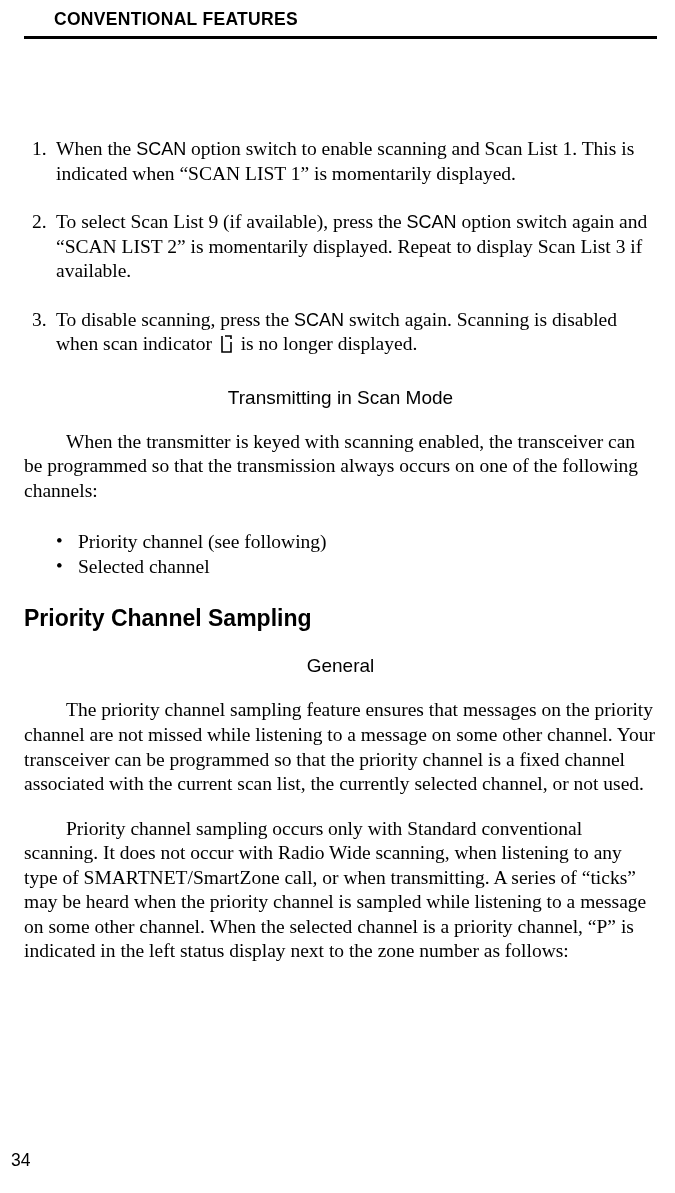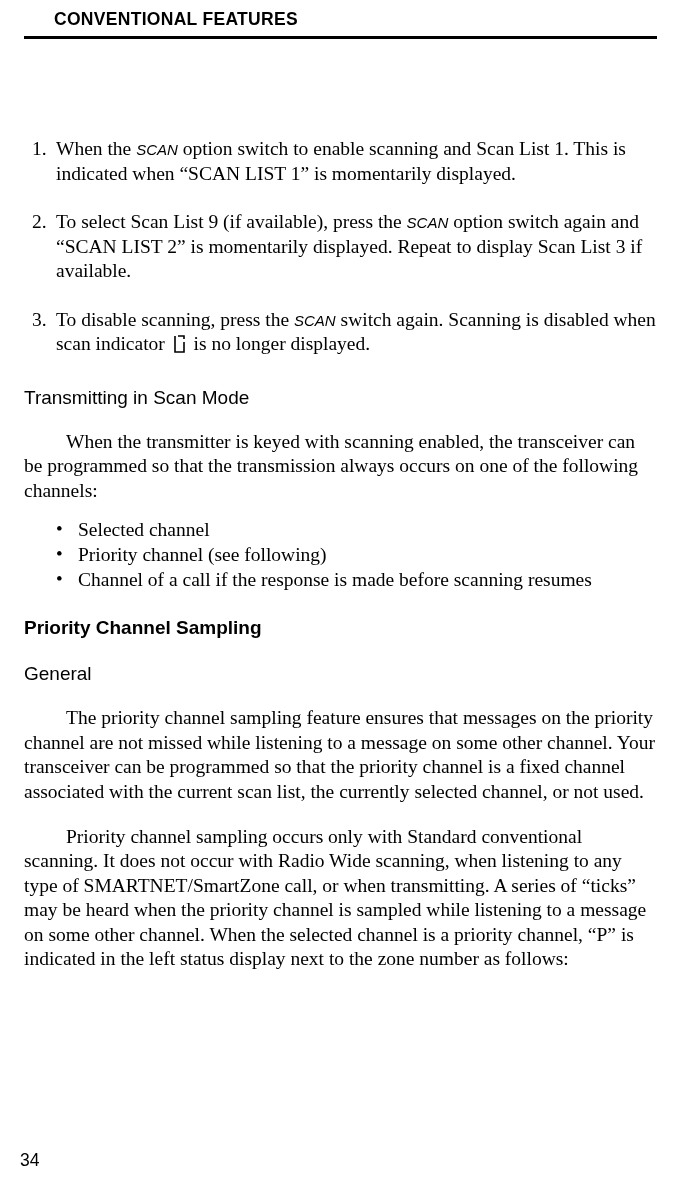--- a/index.html
+++ b/index.html
@@ -35,64 +35,64 @@
       position: relative;
       margin-bottom: 24px;
     }
     ol.numbered > li .num {
       position: absolute;
       left: -24px;
       top: 0;
     }
     .scan {
       font-family: Arial, Helvetica, sans-serif;
-      font-size: 15px;
-      font-style: italic;
+      font-size: 18px;
     }
     .sub-heading {
       font-family: Arial, Helvetica, sans-serif;
       font-size: 19px;
       margin-top: 22px;
       margin-bottom: 20px;
+      text-align: center;
     }
     .body-para {
       margin-bottom: 20px;
       text-indent: 42px;
     }
-    .body-para.tight { margin-bottom: 14px; }
+    .body-para.tight { margin-bottom: 26px; }
     ul.bullets {
       list-style: none;
       padding-left: 54px;
       margin-bottom: 24px;
     }
     ul.bullets > li {
       position: relative;
       line-height: 1.28;
     }
     ul.bullets > li::before {
       content: "•";
       position: absolute;
       left: -22px;
       top: -1px;
       font-size: 19px;
     }
     .bold-heading {
       font-family: Arial, Helvetica, sans-serif;
       font-weight: bold;
-      font-size: 19px;
+      font-size: 23px;
       margin-bottom: 22px;
     }
     .inline-icon {
       display: inline-block;
       vertical-align: -5px;
       margin: 0 2px;
     }
     .pagenum {
       position: absolute;
-      left: 20px;
+      left: 11px;
       bottom: 22px;
       font-family: Arial, Helvetica, sans-serif;
       font-size: 17.5px;
     }
   </style>
 </head>
 <body>
 
 <div class="page-header">CONVENTIONAL FEATURES</div>
 <hr class="rule">
@@ -116,23 +116,22 @@
               <path d="M6 3 L12 3 L12 6"></path>
             </g>
           </svg></span><span> is no longer displayed.</span>
     </li>
   </ol>
 
   <div class="sub-heading">Transmitting in Scan Mode</div>
   <p class="body-para tight">When the transmitter is keyed with scanning enabled, the transceiver can be programmed so that the transmission always occurs on one of the following channels:</p>
 
   <ul class="bullets">
+    <li>Priority channel (see following)</li>
     <li>Selected channel</li>
-    <li>Priority channel (see following)</li>
-    <li>Channel of a call if the response is made before scanning resumes</li>
   </ul>
 
   <div class="bold-heading">Priority Channel Sampling</div>
   <div class="sub-heading" style="margin-top:17px">General</div>
 
   <p class="body-para">The priority channel sampling feature ensures that messages on the priority channel are not missed while listening to a message on some other channel. Your transceiver can be programmed so that the priority channel is a fixed channel associated with the current scan list, the currently selected channel, or not used.</p>
   <p class="body-para">Priority channel sampling occurs only with Standard conventional scanning. It does not occur with Radio Wide scanning, when listening to any type of SMARTNET/SmartZone call, or when transmitting. A series of “ticks” may be heard when the priority channel is sampled while listening to a message on some other channel. When the selected channel is a priority channel, “P” is indicated in the left status display next to the zone number as follows:</p>
 
 </div>
 

